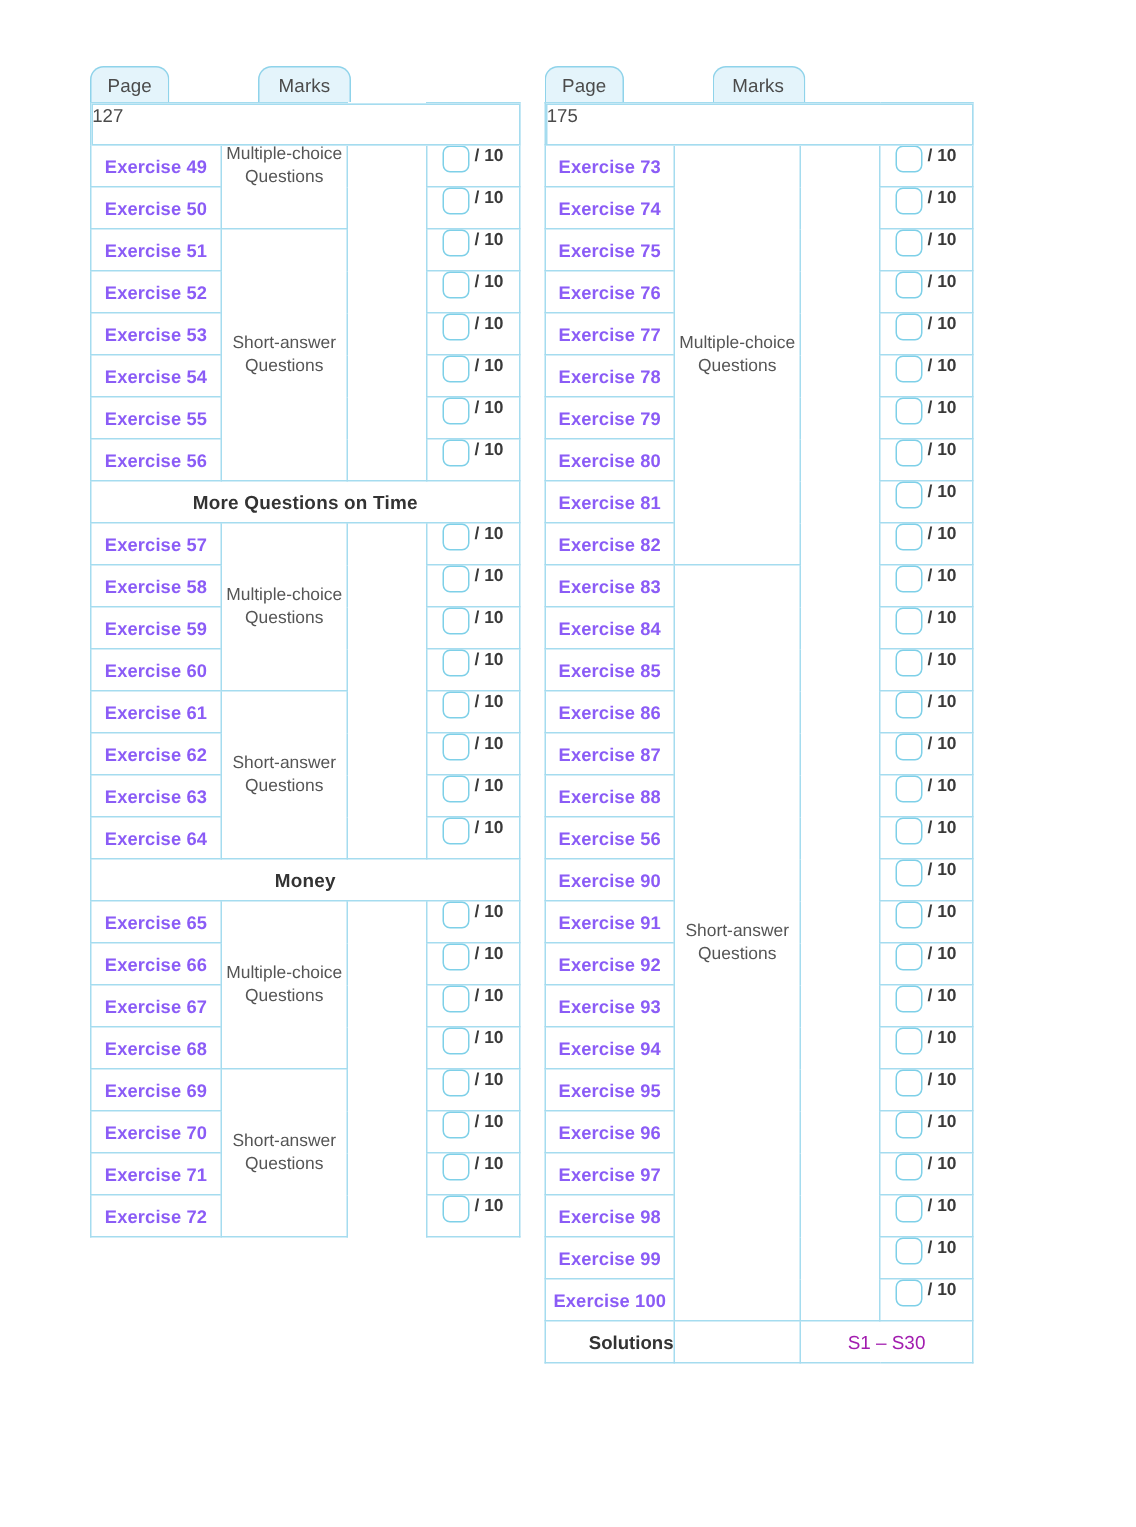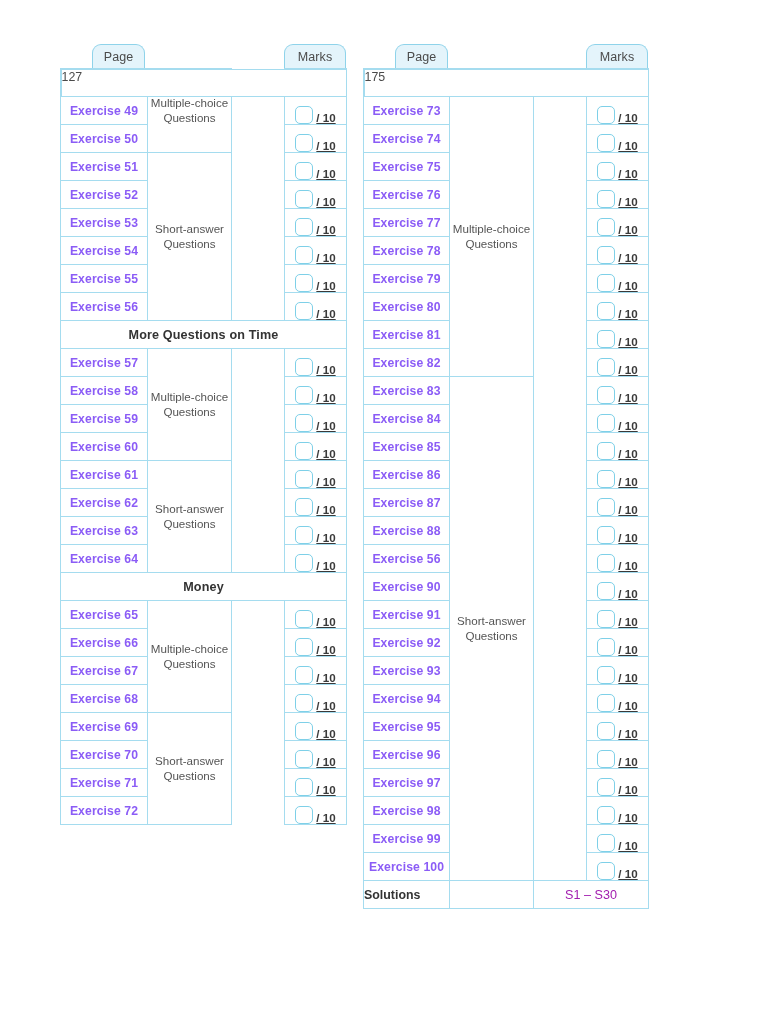--- a/index.html
+++ b/index.html
@@ -25,25 +25,24 @@
   
   .tbl-block {
     position: absolute;
   }
   #left-block  { left: 60px;  top: 44px; width: 286px; }
   #right-block { left: 363px; top: 44px; width: 285px; }
 
   
   .head-tabs {
     display: flex;
-    justify-content: flex-end;
+    justify-content: center;
     height: 24px;
     position: relative;
     z-index: 3;
-    margin-left: 32px;
   }
   .head-tab {
     border: 1.6px solid #8fd3ea;
     border-bottom: none;
     background: #e4f4fb;
     border-radius: 9px 9px 0 0;
     display: flex;
     align-items: center;
     justify-content: center;
     font-size: 12.5px;
@@ -112,38 +111,37 @@
     font-weight: bold;
     color: #333333;
     text-align: center;
     height: 27px;
     letter-spacing: .15px;
   }
   td.soln-label {
     font-size: 12.4px;
     font-weight: bold;
     color: #333333;
-    text-align: left;
+    text-align: right;
   }
   td.soln-range {
     font-size: 12.6px;
     color: #a21caf;
     text-align: center;
   }
   
   td.cat-merge { vertical-align: middle; }
 
   
   .mark-cell {
     display: flex;
-    align-items: flex-end;
+    align-items: flex-start;
     justify-content: center;
     gap: 3px;
     height: 100%;
-    text-decoration: underline;
   }
   .mark-box {
     width: 16px;
     height: 16px;
     border: 1.8px solid #7ed0e8;
     border-radius: 5px;
     background: #ffffff;
     flex: 0 0 auto;
   }
   .mark-denom {

